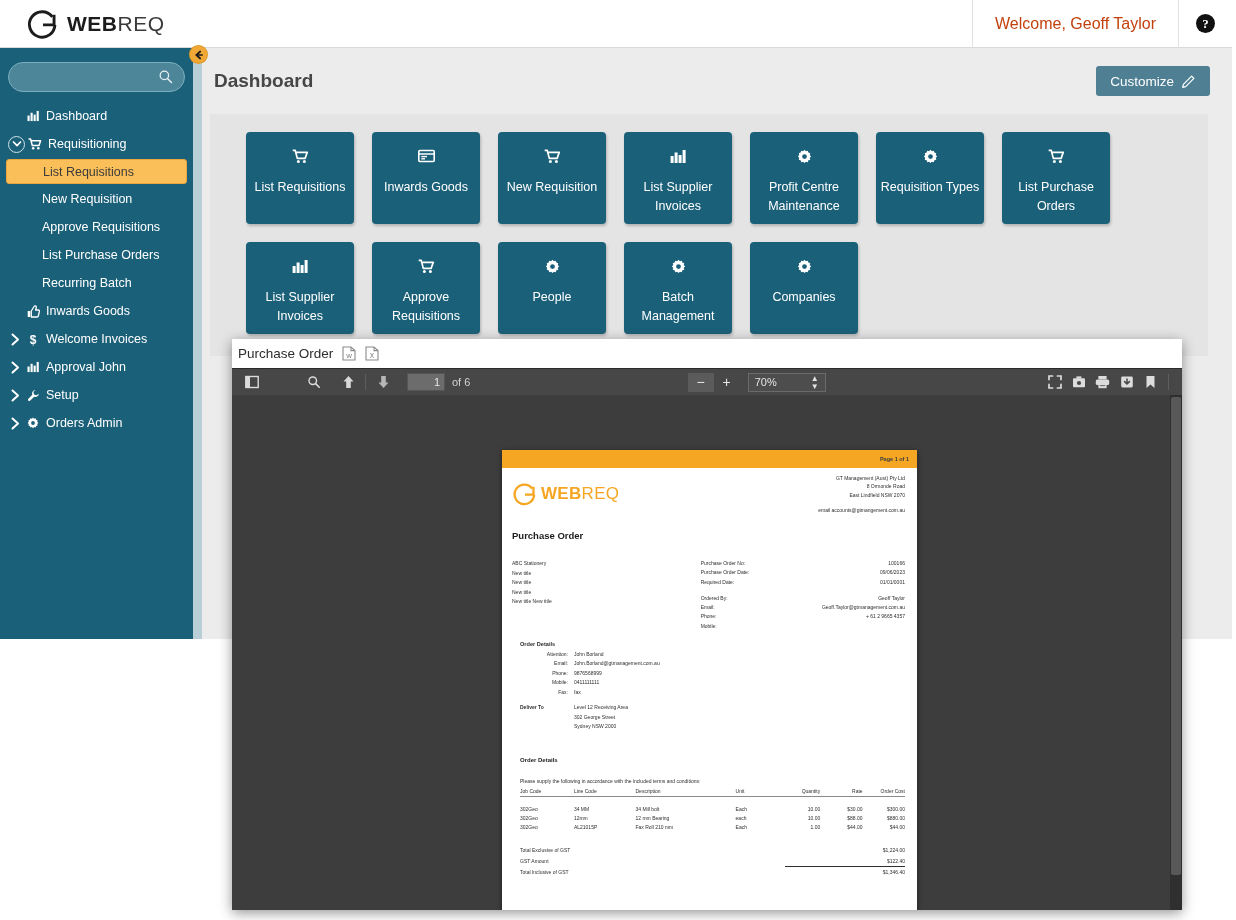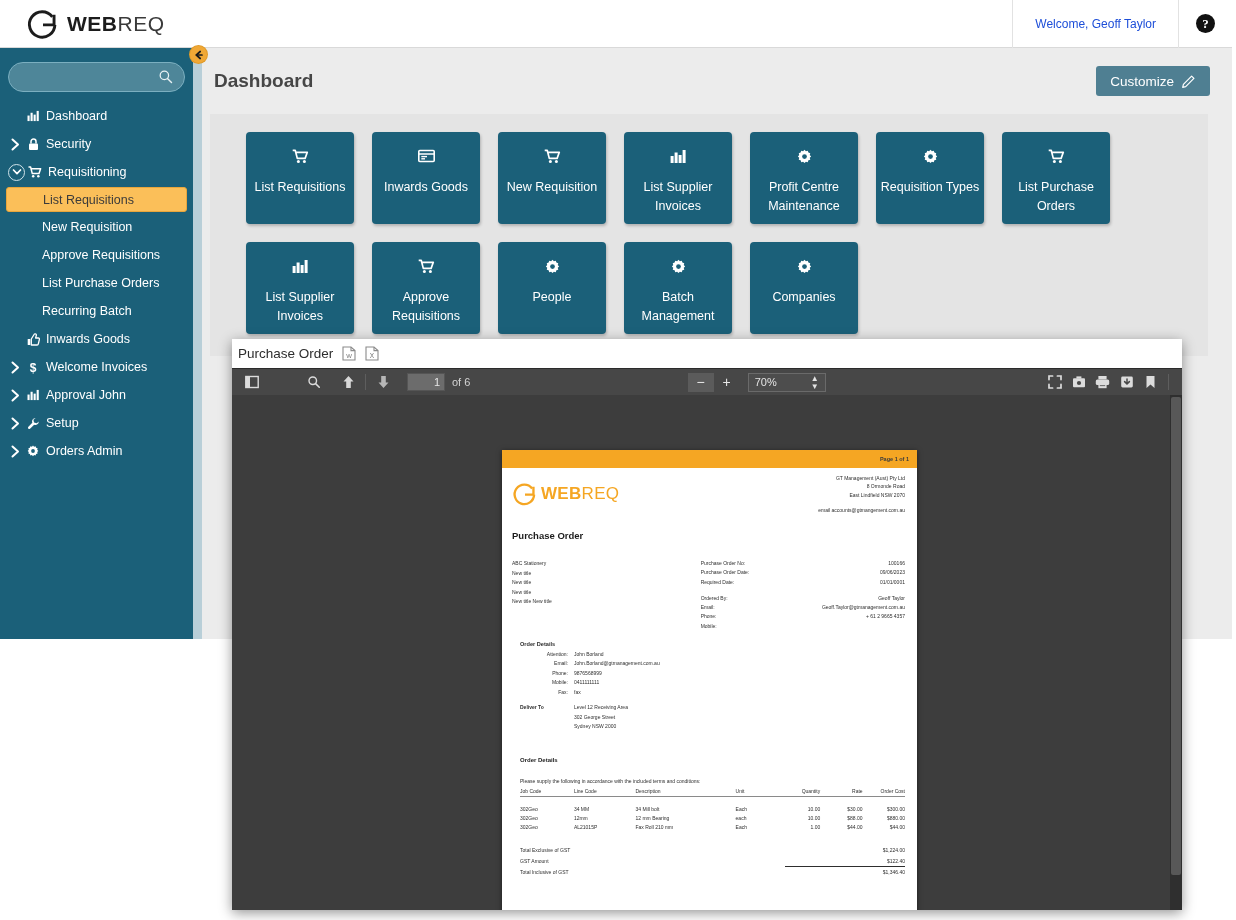--- a/index.html
+++ b/index.html
@@ -34,21 +34,21 @@
     font-size: 21px; font-weight: bold; letter-spacing: 0.5px;
     color: #1c1c1c;
   }
   .brand-text .b { font-weight: bold; }
   .brand-text .r { font-weight: normal; color: #3a3a3a; }
   .topbar-right {
     margin-left: auto; display: flex; align-items: stretch; height: 48px;
   }
   .welcome {
     display: flex; align-items: center; padding: 1px 22px;
-    font-size: 12px; color: #1d4ed8;
+    font-size: 16px; color: #c2410c;
     border-left: 1px solid #e2e2e2;
   }
   .help-btn {
     display: flex; align-items: center; justify-content: center;
     width: 54px; border-left: 1px solid #e2e2e2;
     cursor: pointer;
   }
   .help-circle {
     width: 19px; height: 19px; border-radius: 50%;
     background: #111; color: #fff; font-size: 13px; font-weight: bold;
@@ -360,34 +360,20 @@
         <svg width="13" height="12" viewBox="0 0 14 13">
             <rect x="0.5" y="6" width="2.3" height="6" fill="#fff"></rect>
             <rect x="3.8" y="3" width="2.3" height="9" fill="#fff"></rect>
             <rect x="7.1" y="5" width="2.3" height="7" fill="#fff"></rect>
             <rect x="10.4" y="1" width="2.3" height="11" fill="#fff"></rect>
           </svg>
       </span>
       <span class="navlabel">Dashboard</span>
     </div>
 
-    <div class="nav-item">
-      <span class="caret">
-        <svg width="9" height="13" viewBox="0 0 9 13">
-            <polyline points="1.5,1.5 7,6.5 1.5,11.5" fill="none" stroke="#fff" stroke-width="2" stroke-linecap="round" stroke-linejoin="round"></polyline>
-          </svg>
-      </span>
-      <span class="navicon">
-        <svg width="11" height="13" viewBox="0 0 11 13">
-            <rect x="1" y="5.5" width="9" height="6.6" rx="1" fill="#fff"></rect>
-            <path d="M3 5.5 V3.6 a2.5 2.5 0 0 1 5 0 V5.5" fill="none" stroke="#fff" stroke-width="1.5"></path>
-          </svg>
-      </span>
-      <span class="navlabel">Security</span>
-    </div>
 
     <div class="nav-item">
       <span class="circ">
         <svg width="10" height="8" viewBox="0 0 10 8">
             <polyline points="1.5,2 5,5.6 8.5,2" fill="none" stroke="#fff" stroke-width="1.7" stroke-linecap="round" stroke-linejoin="round"></polyline>
           </svg>
       </span>
       <span class="navicon">
         <svg width="14" height="12" viewBox="0 0 14 12">
             <path d="M0.5 1 H2.6 L4.3 7.6 H11 L12.6 2.7 H3.3" fill="none" stroke="#fff" stroke-width="1.5" stroke-linejoin="round"></path>

